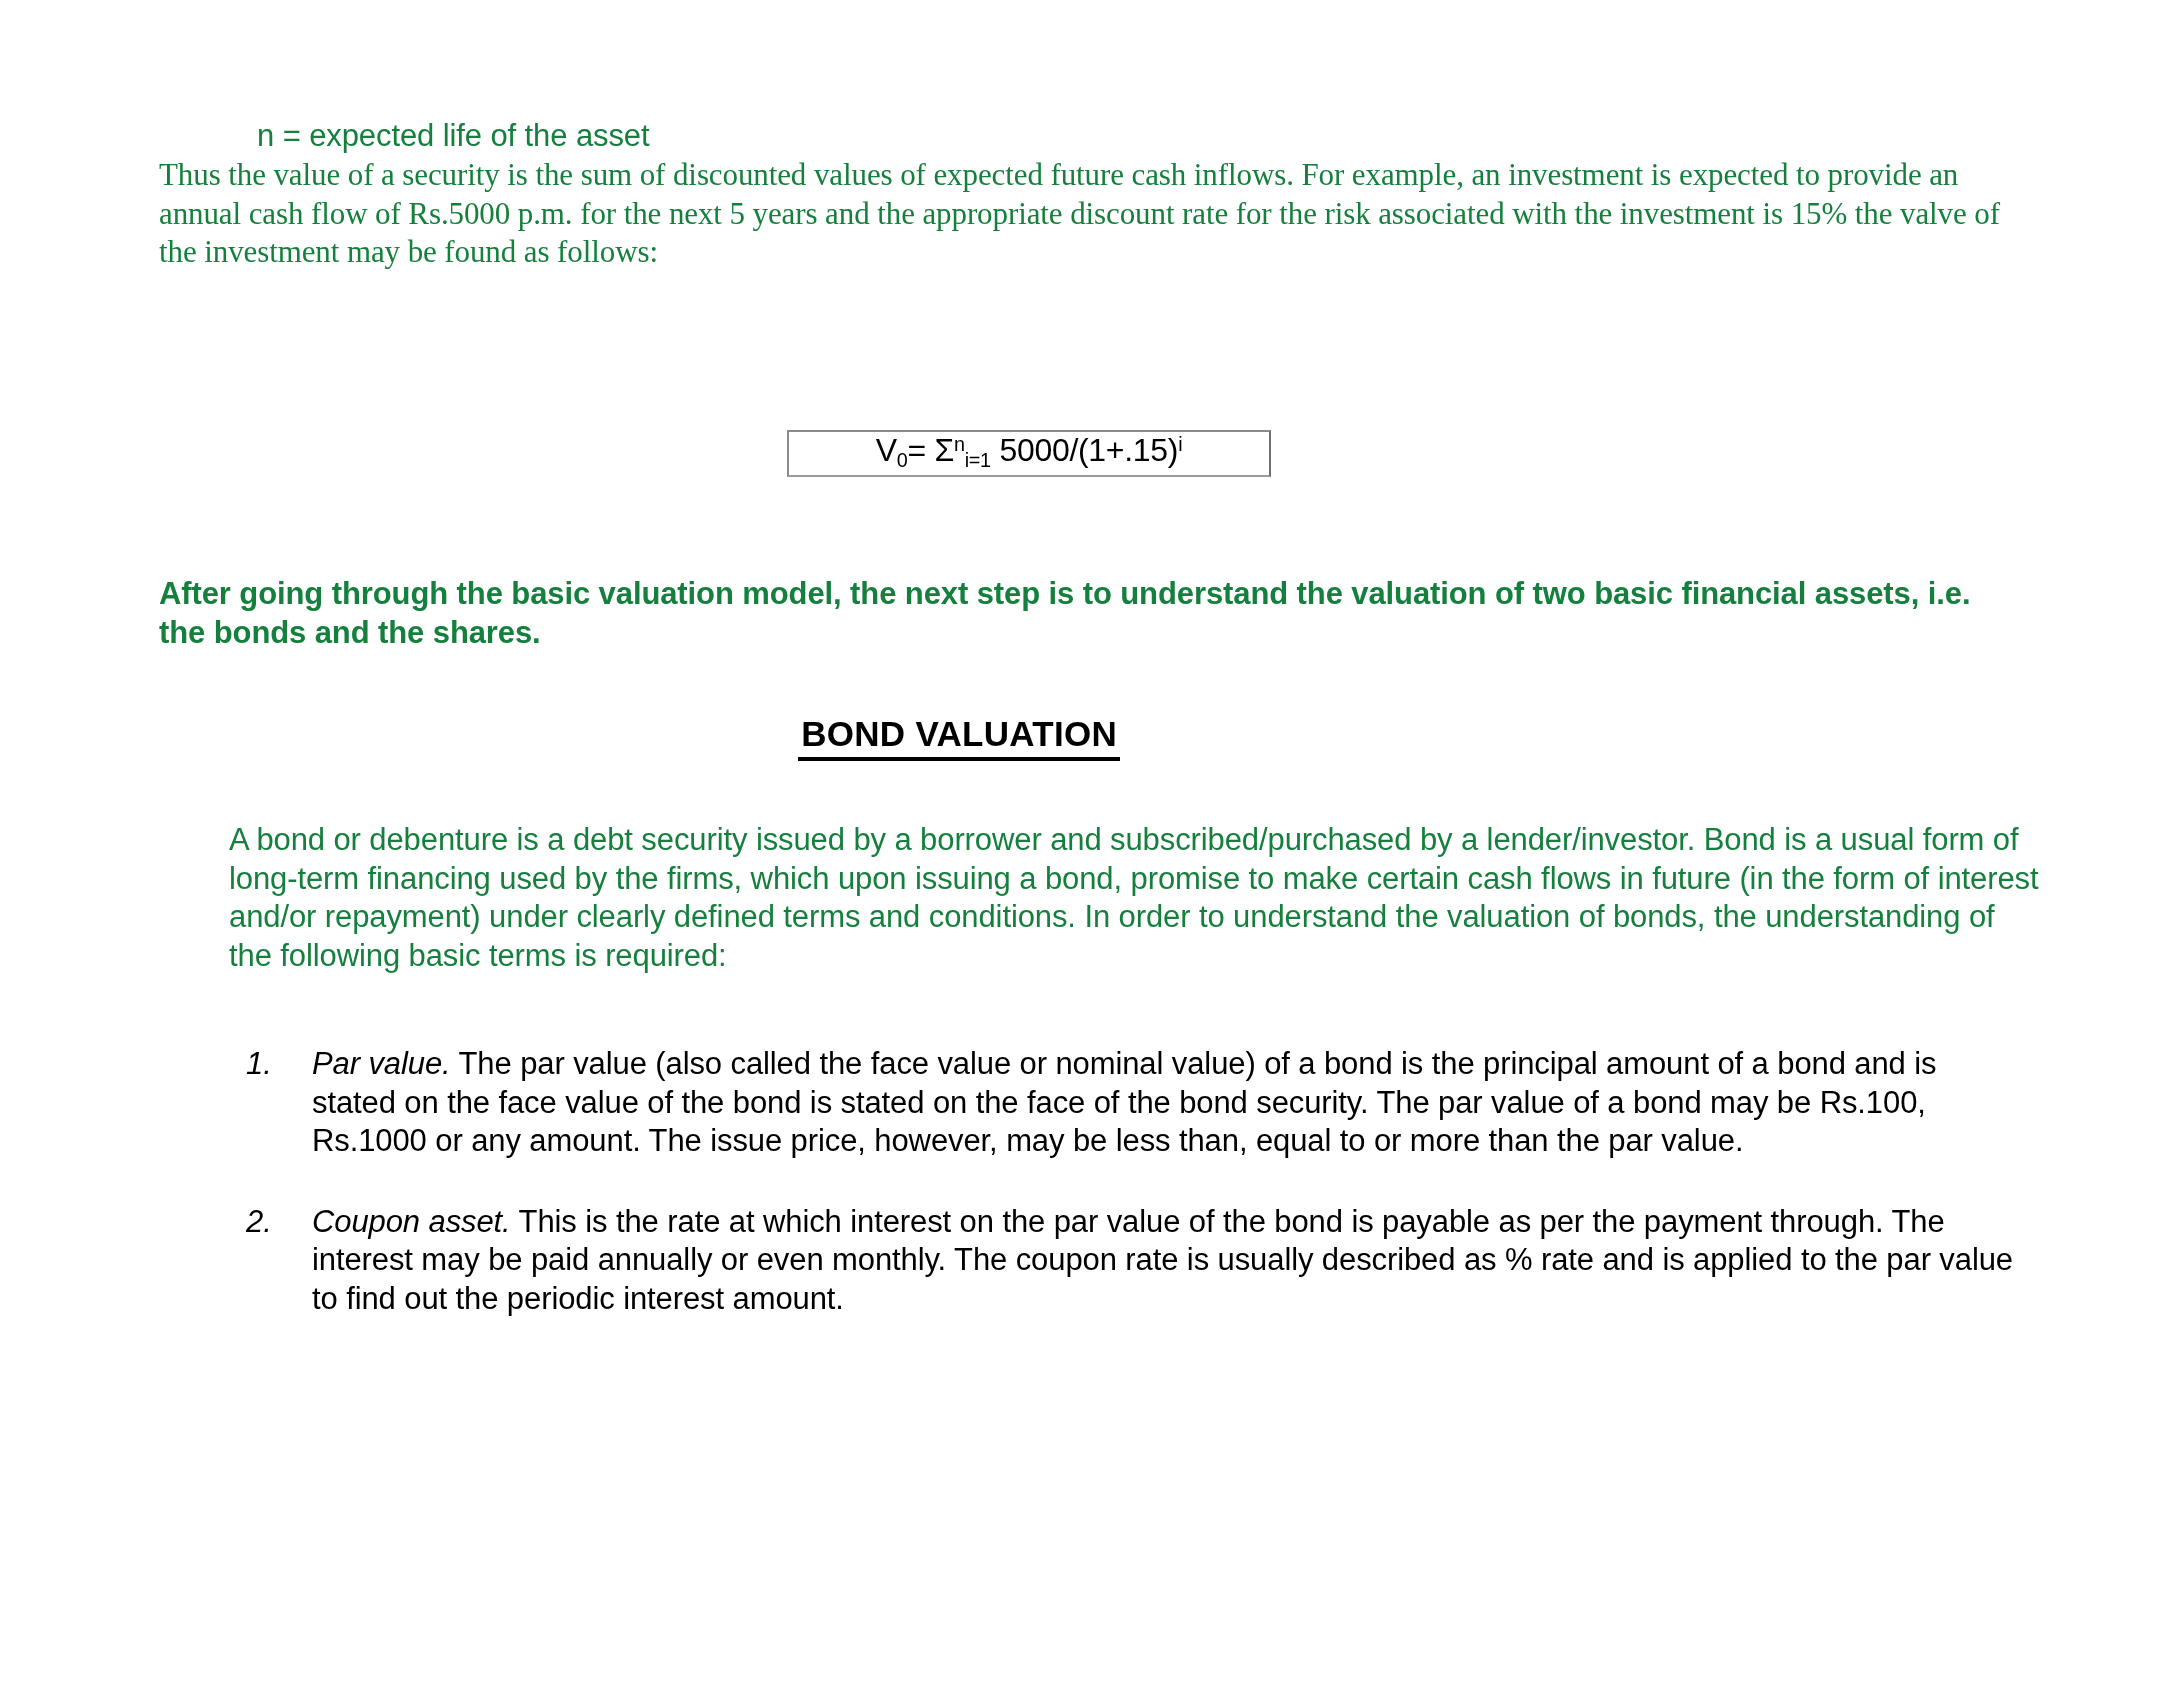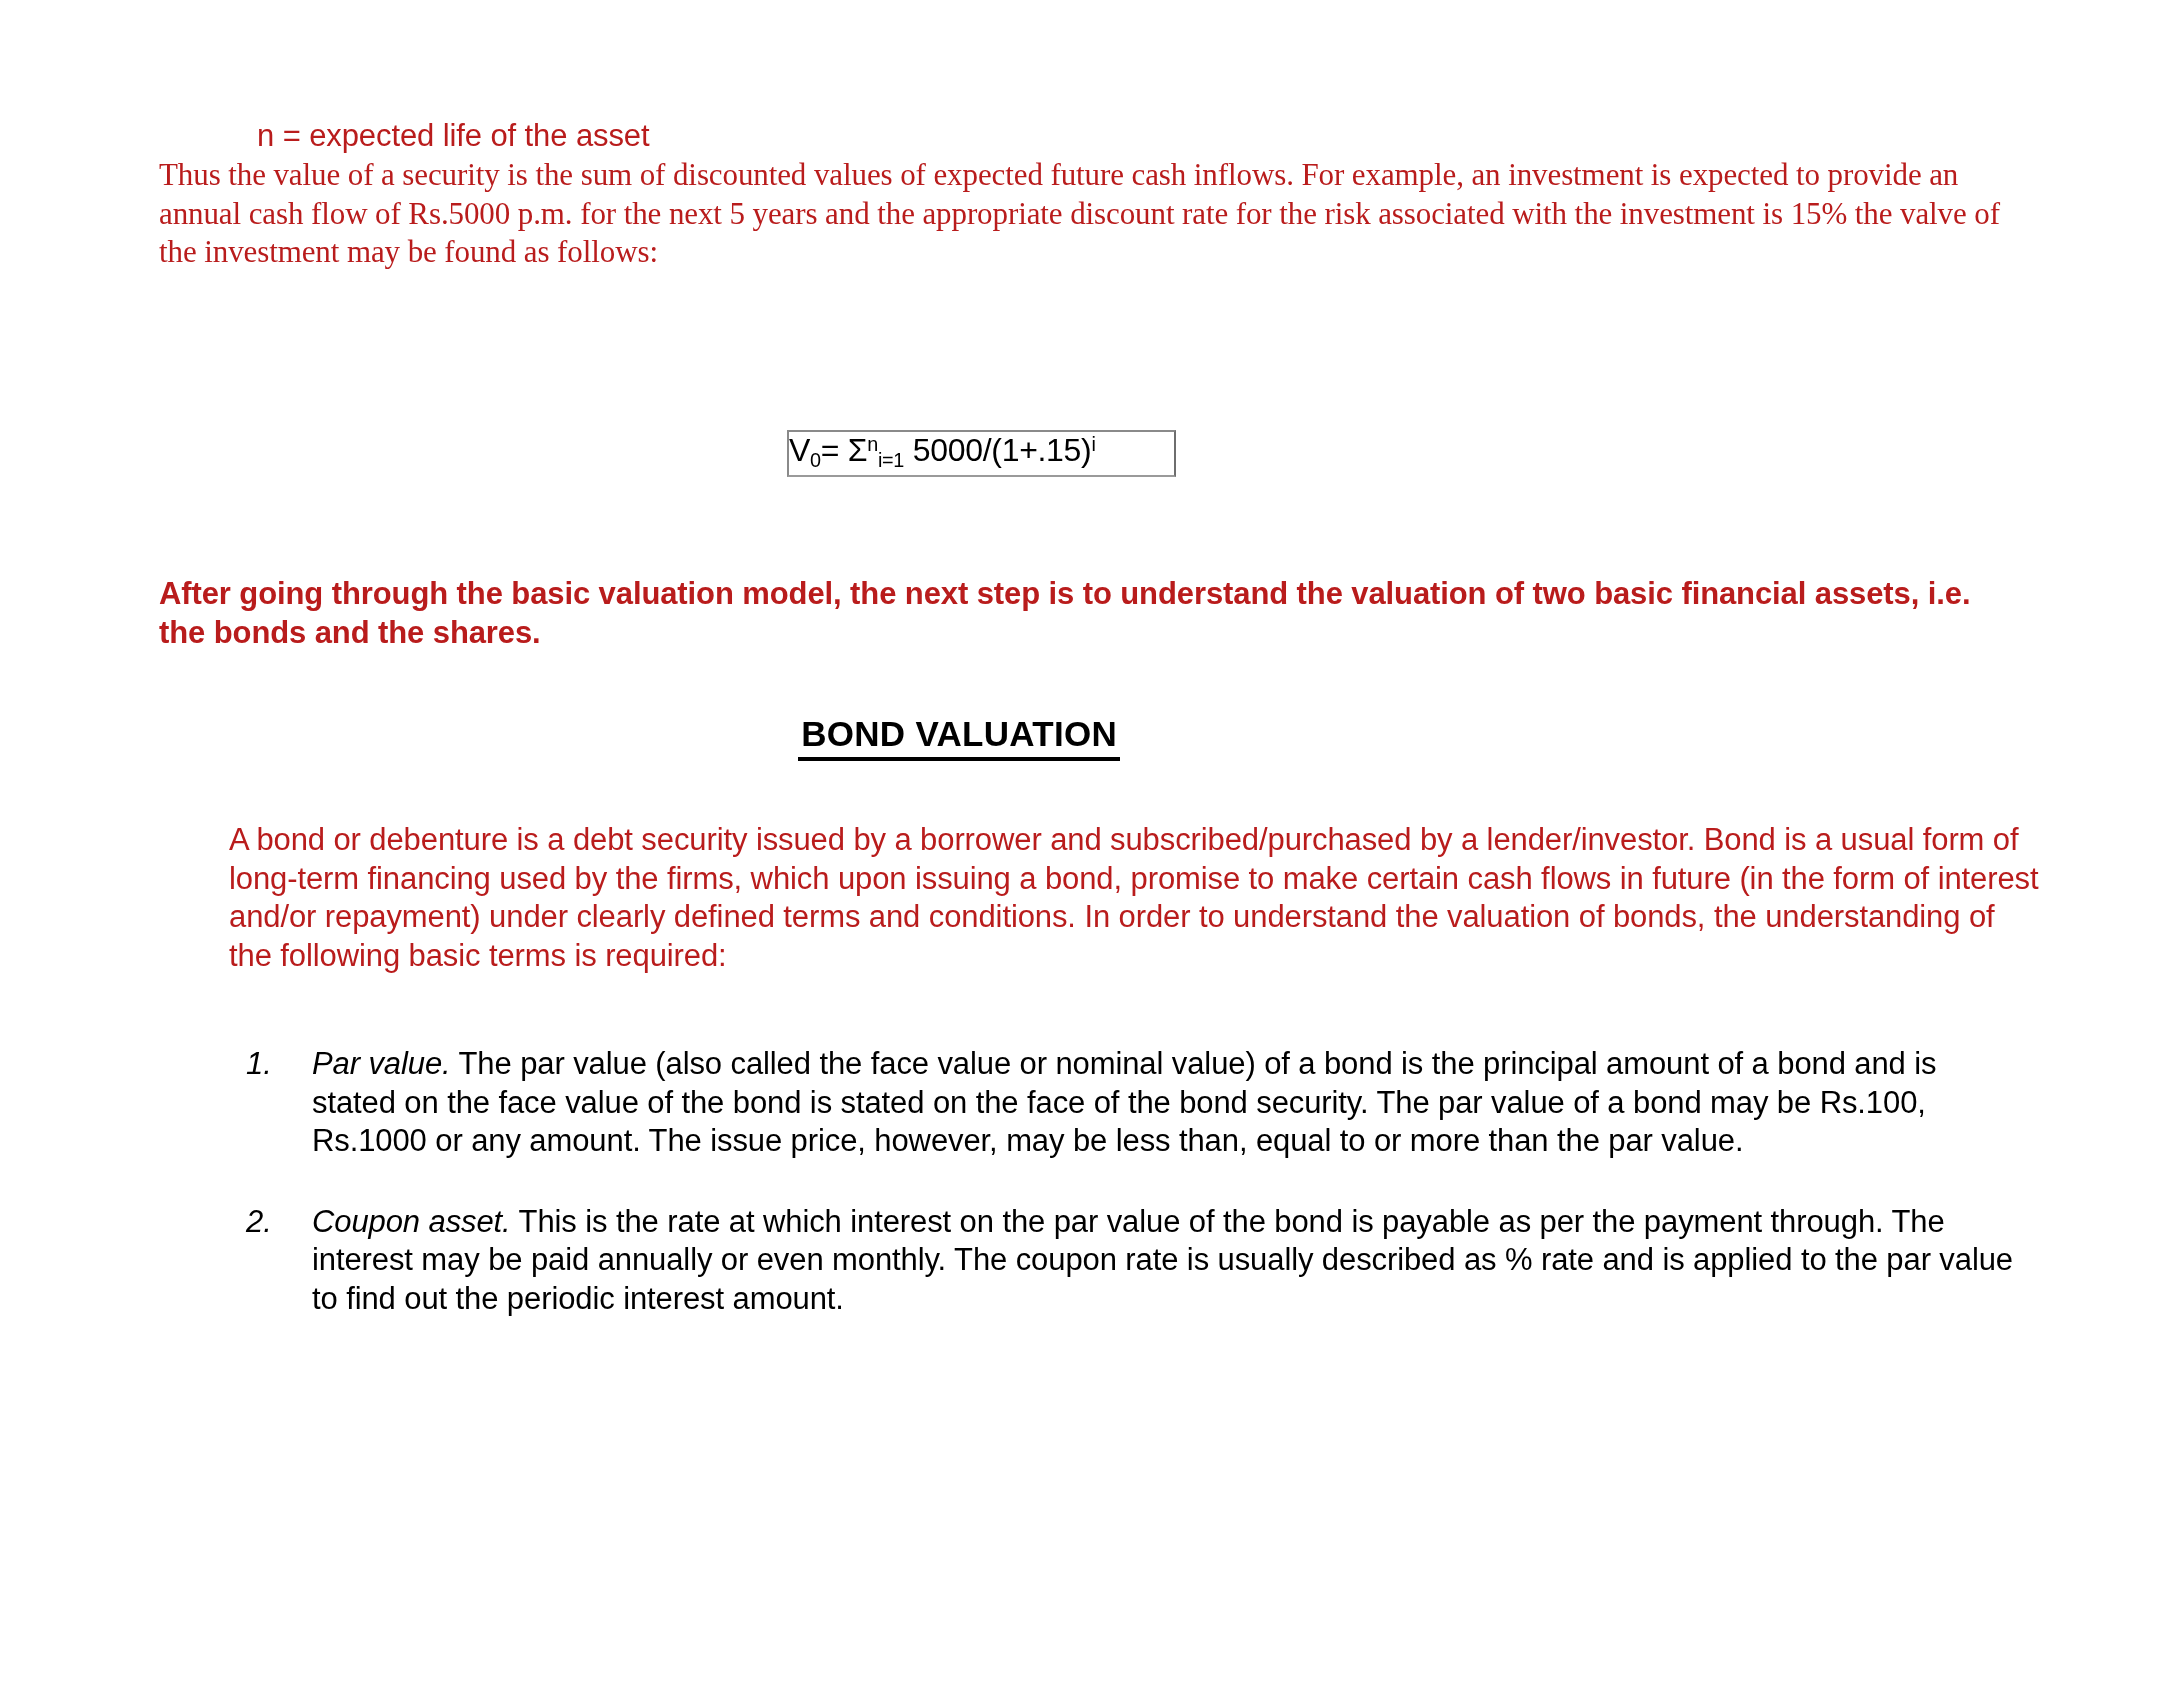--- a/index.html
+++ b/index.html
@@ -23,21 +23,21 @@
     overflow: hidden;
     box-sizing: border-box;
   }
 
   
   .tblock {
     position: absolute;
     font-size: 31px;
     line-height: 1.245;
     letter-spacing: -0.1px;
-    color: #b91c1c;
+    color: #15803d;
     text-align: left;
     word-spacing: 0px;
   }
 
   
   #defn-line {
     left: 257px;
     top: 117px;
     width: 1658px;
   }
@@ -48,31 +48,31 @@
     top: 156px;
     width: 1856px;
     font-family: Liberation Serif, serif;
   }
 
   
   #formula-box {
     position: absolute;
     left: 787px;
     top: 430px;
-    width: 389px;
+    width: 484px;
     height: 47px;
     box-sizing: border-box;
     border-top: 2.3px solid #8a8a8a;
     border-left: 2.3px solid #8a8a8a;
     border-right: 2.9px solid #6e6e6e;
     border-bottom: 2.9px solid #9a9a9a;
     background: #ffffff;
     display: flex;
     align-items: center;
-    justify-content: flex-start;
+    justify-content: center;
   }
   #formula-inner {
     font-size: 32px;
     line-height: 1;
     white-space: nowrap;
     position: relative;
     top: -1.1px;
     letter-spacing: -0.3px;
   }
   .sub {

